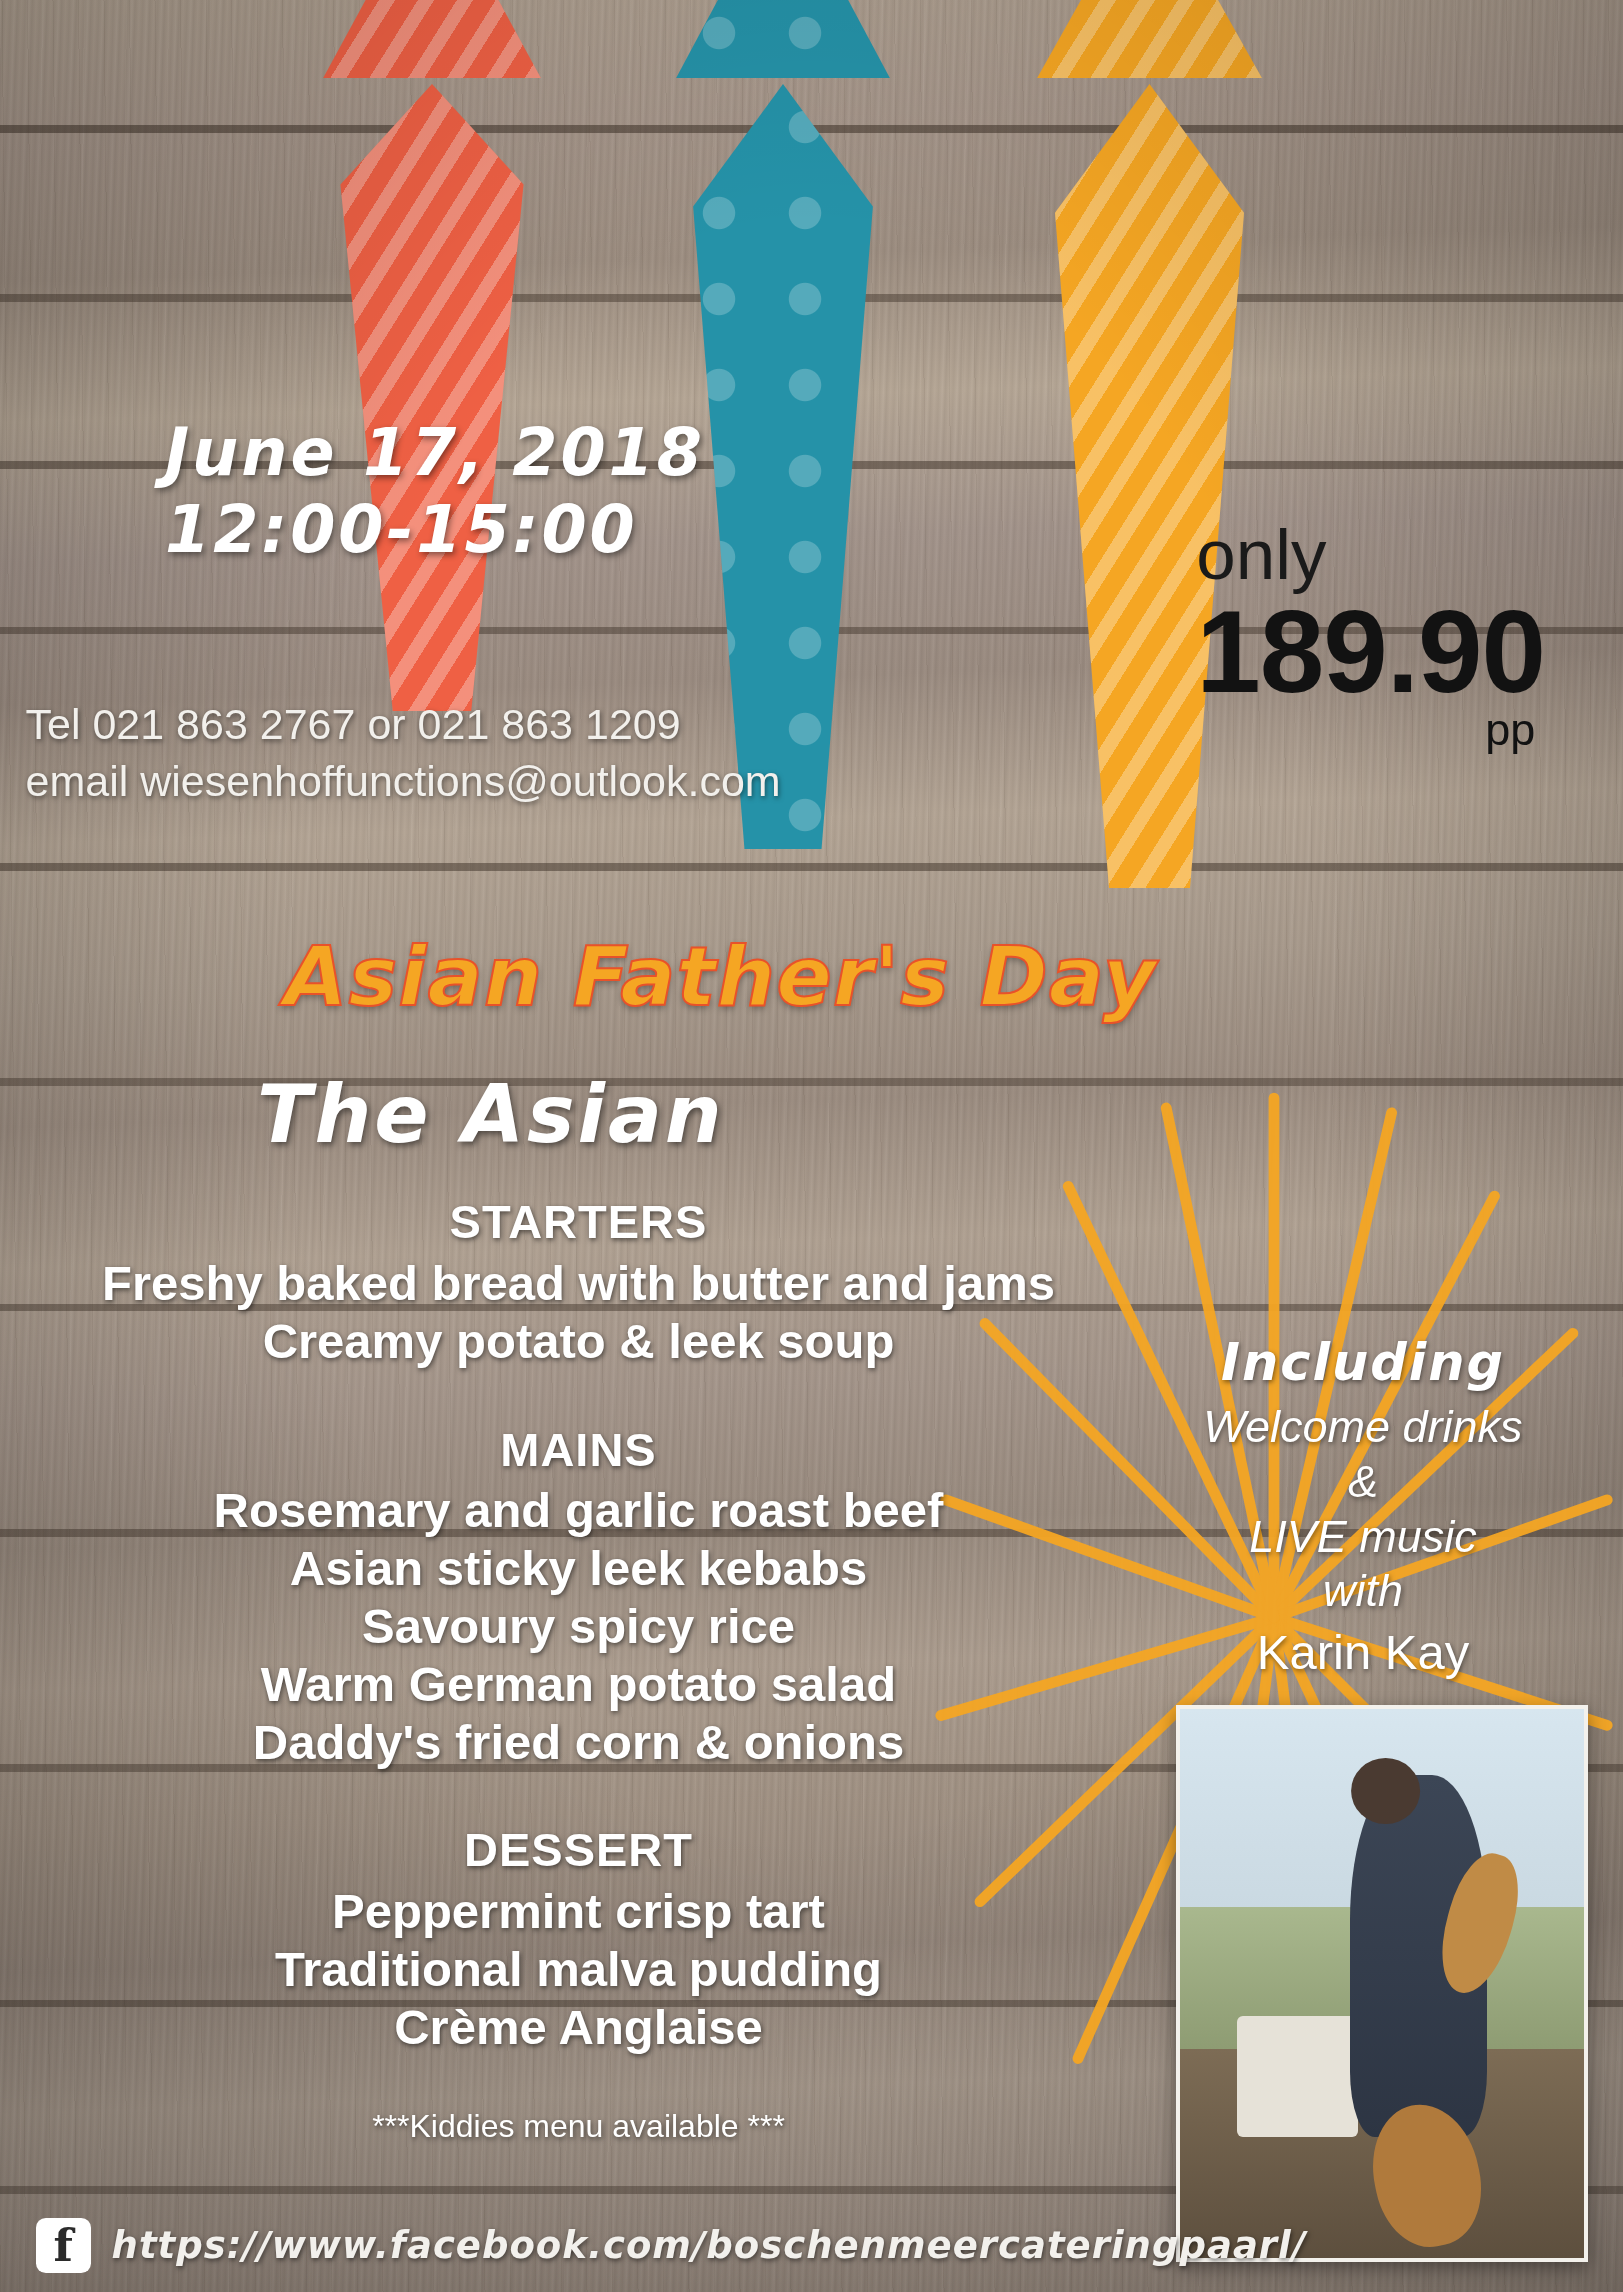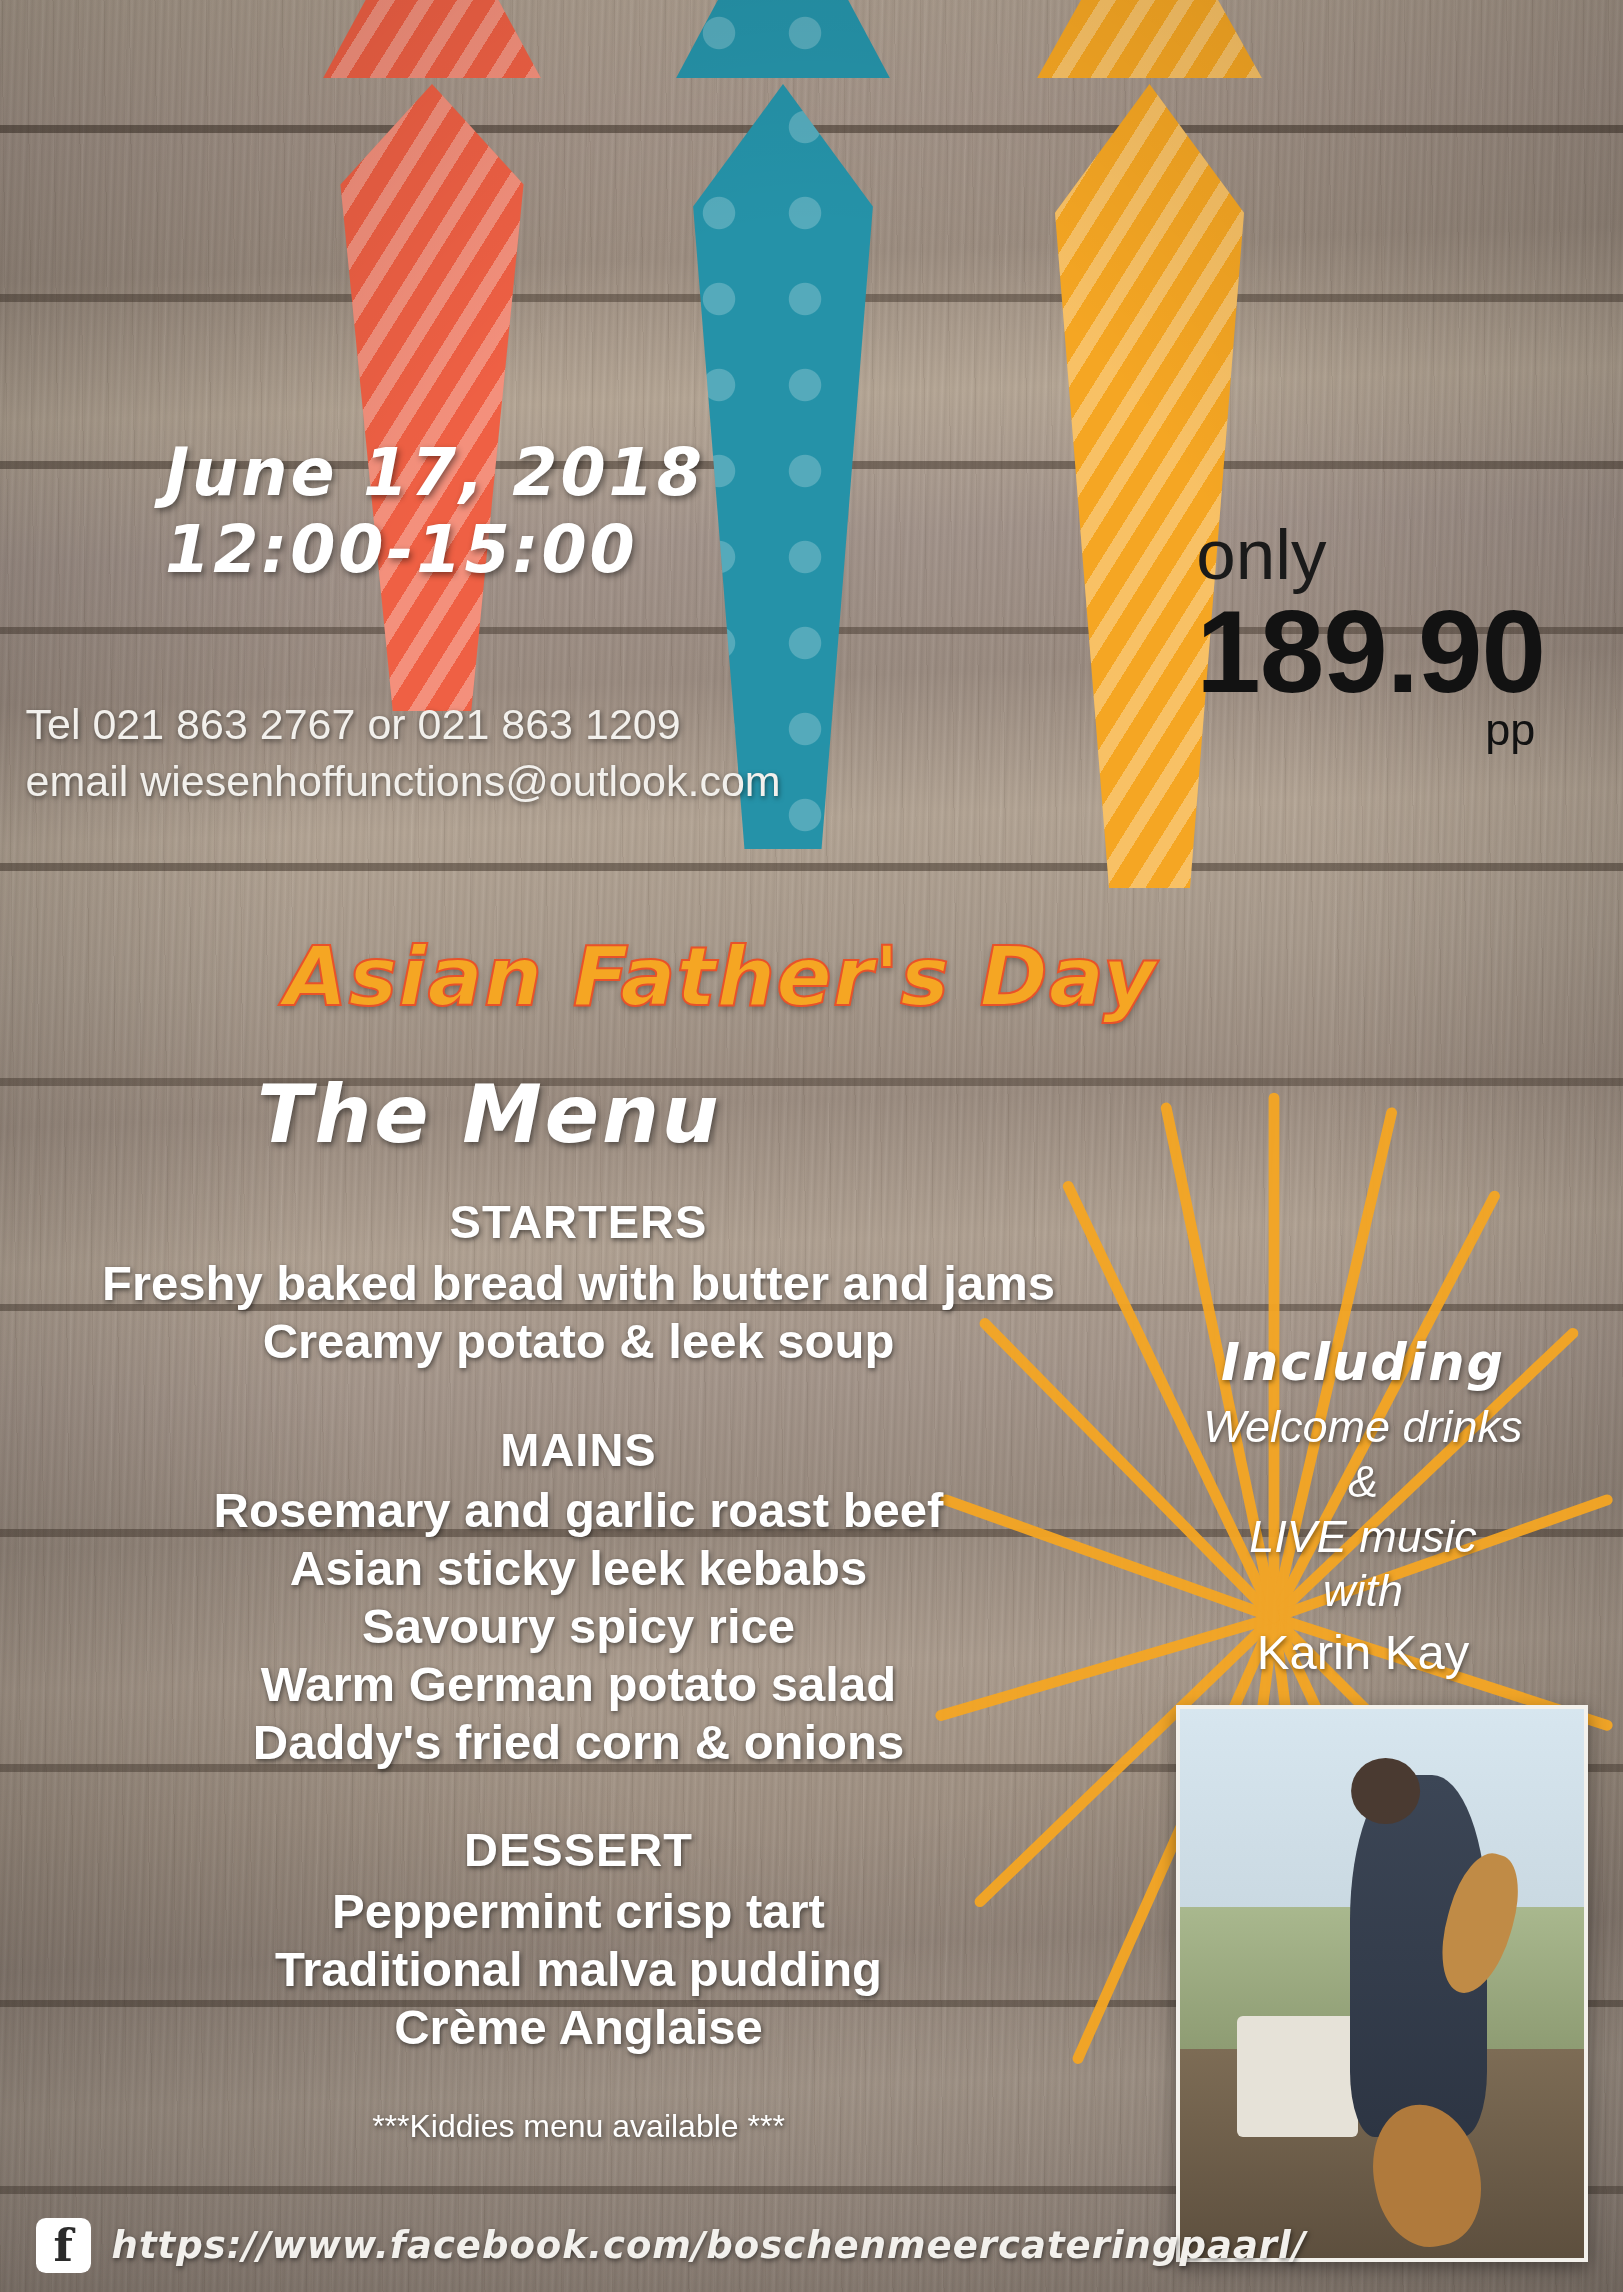--- a/index.html
+++ b/index.html
@@ -151,21 +151,21 @@
     letter-spacing: 2px;
     text-shadow: 2px 2.9px 5.9px rgba(0,0,0,.45);
     line-height: .96;
   }
   .headline .l1 { font-size: 116px; display:block; }
   .headline .l2 { font-size: 116px; display:block; margin-top: 7.8px; }
 
   .datetime {
     position: absolute;
     left: 165px;
-    top: 435px;
+    top: 415px;
     color: #fff;
     font-family: "DejaVu Sans", sans-serif;
     font-weight: bold;
     font-style: italic;
     font-size: 65px;
     line-height: 1.18;
     letter-spacing: 2.9px;
     text-shadow: 2px 2.9px 5.9px rgba(0,0,0,.45);
   }
   .contact {
@@ -466,21 +466,21 @@
     <circle cx="350" cy="590" r="238" fill="none"></circle>
     <circle cx="350" cy="590" r="240" fill="rgba(0,0,0,0)"></circle>
     <circle cx="350" cy="590" r="245" fill="none"></circle>
     <circle cx="350" cy="590" r="250" fill="none"></circle>
     <circle cx="350" cy="590" r="255" fill="none"></circle>
     <circle cx="350" cy="590" r="235" fill="#a3958a" fill-opacity="0"></circle>
     <circle cx="350" cy="590" r="232" fill="#a69a8c" fill-opacity="0.0"></circle>
   </svg>
 
   <div class="happy">Asian Father's Day</div>
-  <div class="menu-title">The Menu</div>
+  <div class="menu-title">The Asian</div>
 
   <div class="menu">
     <div class="group">
       <div class="section-head">STARTERS</div>
       <div class="item">Freshy baked bread with butter and jams</div>
       <div class="item">Creamy potato &amp; leek soup</div>
     </div>
     <div class="group">
       <div class="section-head">MAINS</div>
       <div class="item">Rosemary and garlic roast beef</div>

